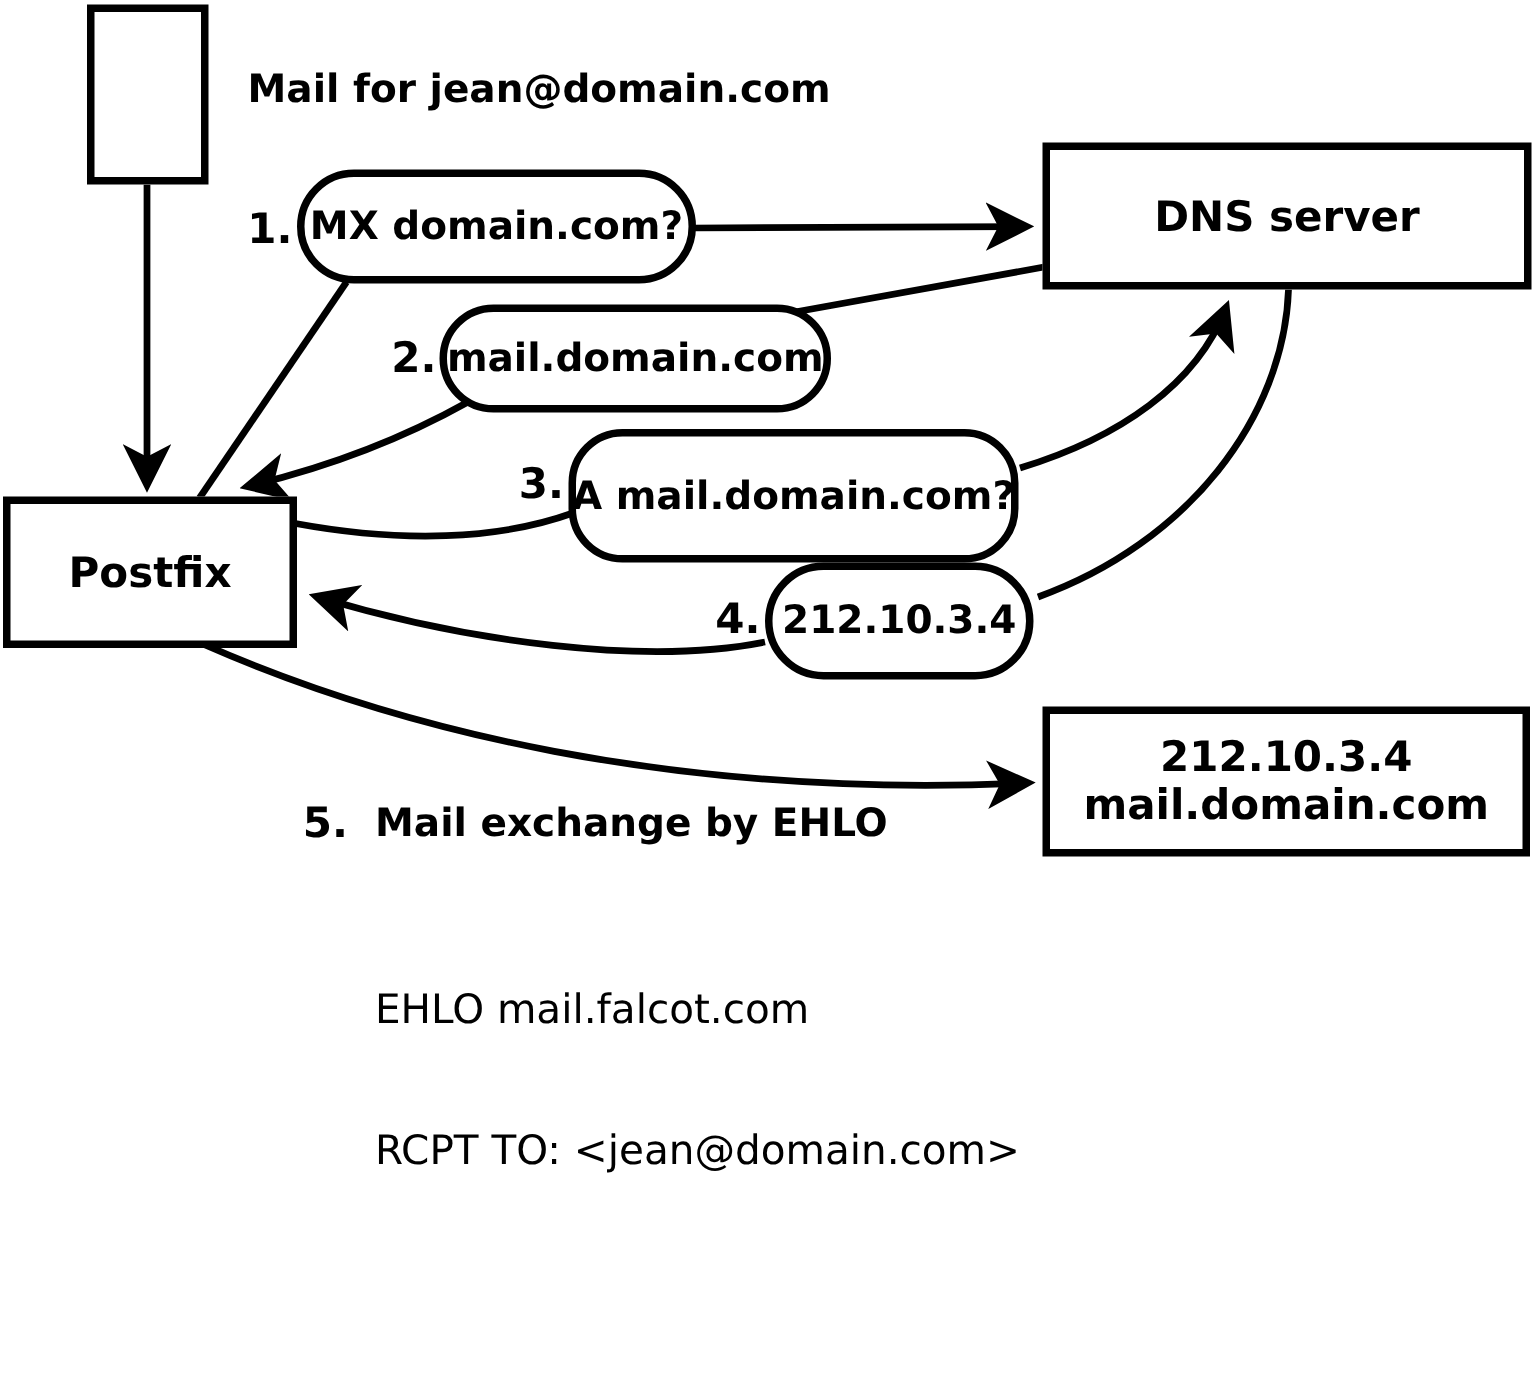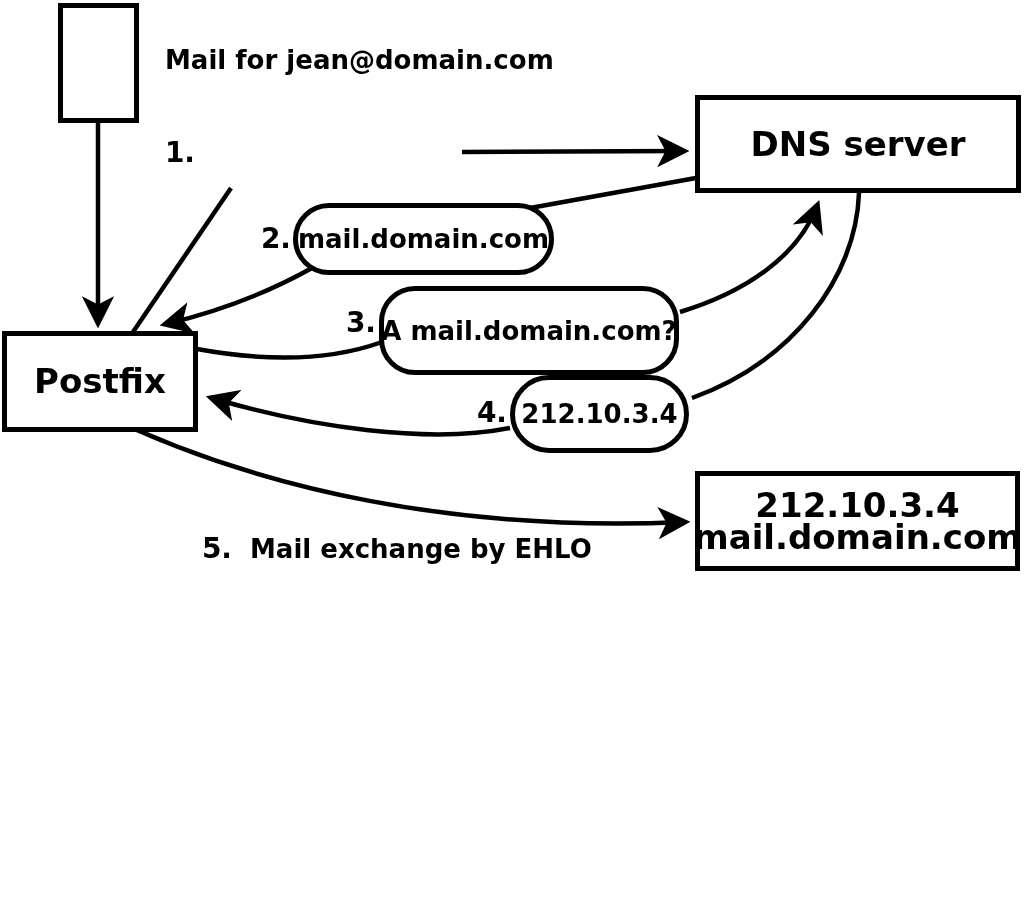--- a/index.html
+++ b/index.html
@@ -20,21 +20,21 @@
   }
   .node {
     position: absolute;
     box-sizing: border-box;
     background: #ffffff;
     border: 5px solid #000000;
     display: flex;
     align-items: center;
     justify-content: center;
     text-align: center;
-    font-size: 34px;
+    font-size: 28px;
     font-weight: 600;
     white-space: nowrap;
     line-height: 1.25;
   }
   .pill {
     position: absolute;
     box-sizing: border-box;
     background: #ffffff;
     border: 5px solid #000000;
     display: flex;
@@ -107,40 +107,45 @@
   <div class="node" style="left:2px; top:331px; width:196px; height:101px;">
     <span>Postfix</span>
   </div>
 
   <div class="node" style="left:695px; top:471px; width:325px; height:100px; flex-direction:column;">
     <div class="dest-line">212.10.3.4</div>
     <div class="dest-line">mail.domain.com</div>
   </div>
 
   <div class="stepnum" style="left:135px; top:138px;">1.</div>
+  <div class="pill" style="left:198px; top:113px; width:266px; height:76px; border-radius:38px;">
+    <span>MX domain.com?</span>
+  </div>
 
   <div class="stepnum" style="left:231px; top:224px;">2.</div>
   <div class="pill" style="left:293px; top:203px; width:261px; height:72px; border-radius:36px;">
     <span>mail.domain.com</span>
   </div>
 
   <div class="stepnum" style="left:316px; top:308px;">3.</div>
   <div class="pill" style="left:379px; top:286px; width:300px; height:89px; border-radius:36px;">
     <span>A mail.domain.com?</span>
   </div>
 
   <div class="stepnum" style="left:447px; top:398px;">4.</div>
   <div class="pill" style="left:510px; top:375px; width:179px; height:78px; border-radius:39px;">
     <span>212.10.3.4</span>
   </div>
 
   <div class="stepnum" style="left:172px; top:534px;">5.</div>
   <div class="floating-label" style="left:250px; top:534px;">Mail exchange by EHLO</div>
 
   <div id="smtp-block">
+    <div class="smtp-line">EHLO mail.falcot.com</div>
+    <div class="smtp-line">RCPT TO: &lt;jean@domain.com&gt;</div>
     
     
     
     
     
     
     
   </div>
 
 </div>

